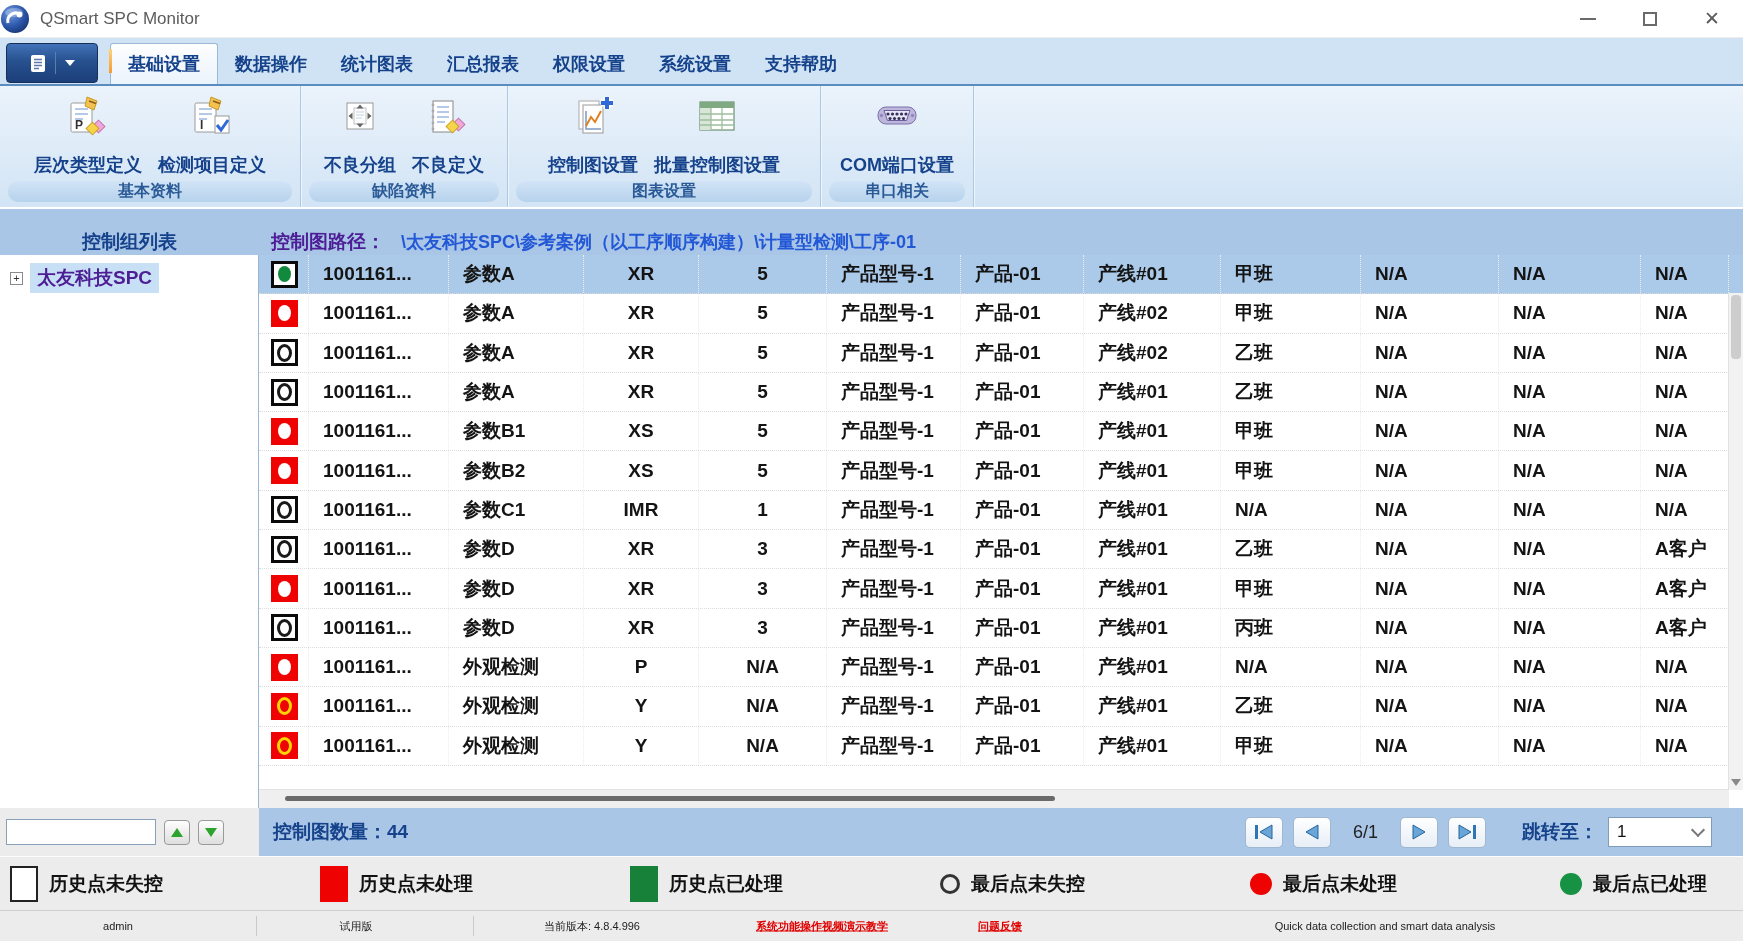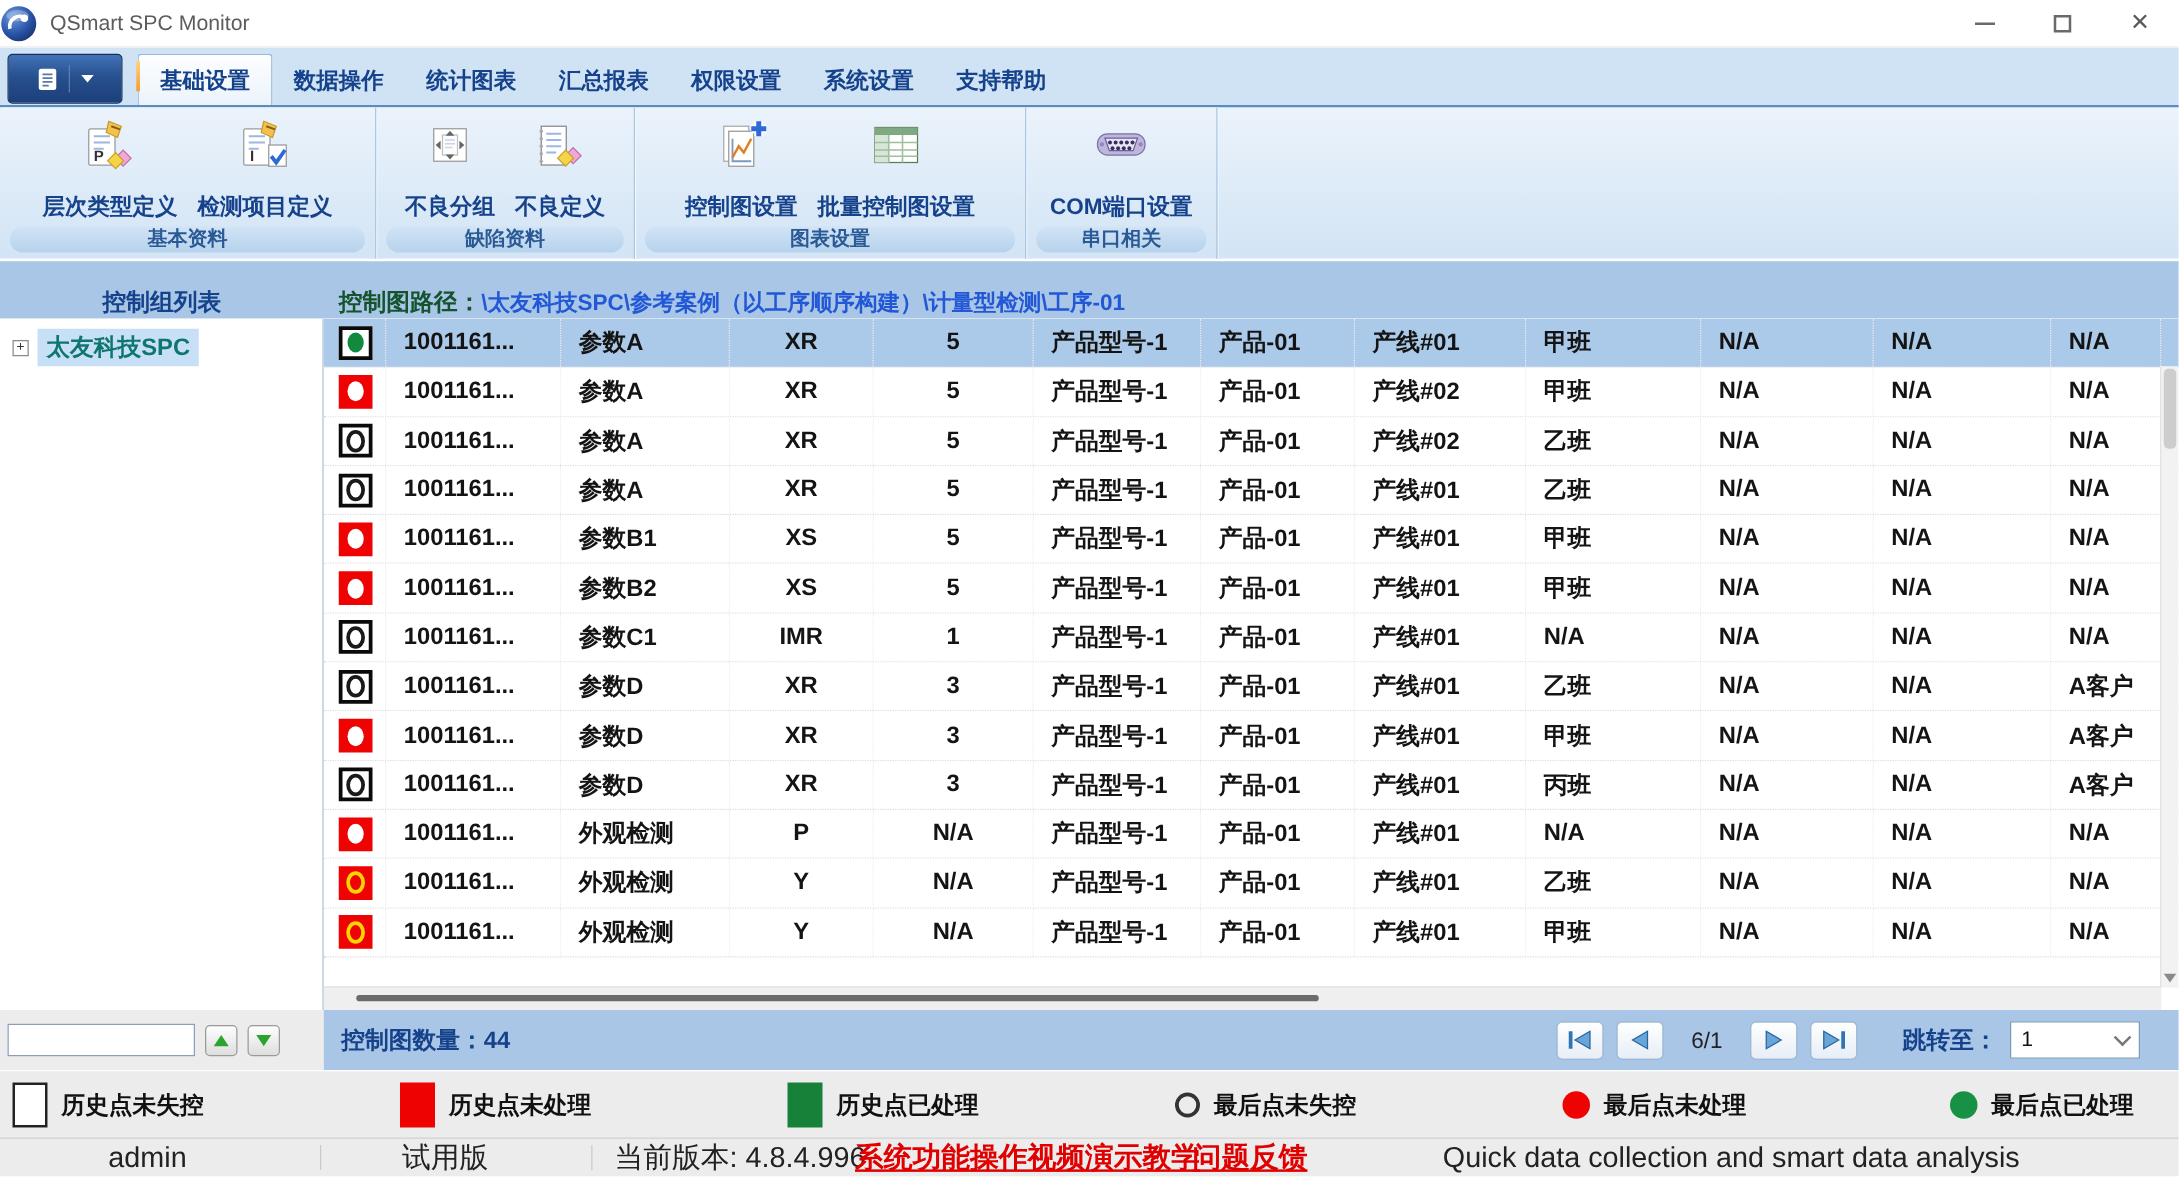--- a/index.html
+++ b/index.html
@@ -36,29 +36,29 @@
   .g1{width:300px}.g2{width:206px}.g3{width:152px}.g4{width:312px}
   .rbuttons{flex:1;display:flex;align-items:stretch;justify-content:center;gap:6px;padding:5px 6px 1px}
   .rbtn{display:flex;flex-direction:column;align-items:center;justify-content:space-between;
         padding:3px 5px 2px;border-radius:3px;font-size:18px;font-weight:bold;color:#15428b;white-space:nowrap}
   .rlabel{height:21px;margin:1px 8px 5px;background:linear-gradient(#d2e4f6,#b6d2ec);border-radius:10px;
           display:flex;align-items:center;justify-content:center;font-size:16px;font-weight:bold;color:#2a5a96}
   
   .pathband{height:47px;background:#a9c6e7;display:flex;align-items:flex-end;border-top:1px solid #fff;box-sizing:border-box}
   .leftcap{width:259px;flex:none;text-align:center;font-size:19px;font-weight:bold;color:#15428b}
   .pathmain{display:flex;align-items:center;padding-left:12px;white-space:nowrap}
-  .plabel{font-size:19px;font-weight:bold;color:#14532d;margin-right:0}
+  .plabel{font-size:19px;font-weight:bold;color:#4c1d95;margin-right:16px}
   .pvalue{font-size:18px;font-weight:bold;color:#2257d6}
   
   .content{height:553px;display:flex;background:#fff}
   .leftpanel{width:259px;flex:none;border-right:1px solid #9ab6d4;background:#fff;box-sizing:border-box}
   .treenode{display:flex;align-items:center;gap:7px;padding:8px 0 0 10px}
   .expbox{width:13px;height:13px;flex:none;border:1px solid #8a8a8a;background:#fff;font-size:11px;
           line-height:11px;text-align:center;color:#333;box-sizing:border-box}
-  .treelabel{background:#c8e0f6;padding:2px 7px;font-size:19px;font-weight:bold;color:#0f766e}
+  .treelabel{background:#c8e0f6;padding:2px 7px;font-size:19px;font-weight:bold;color:#4c1d95}
   .tablewrap{flex:1;position:relative;overflow:hidden;background:#fff}
   .thead{display:flex;height:38px;background:#fff;border-bottom:1px solid #cfd9e6;box-sizing:border-box}
   .th{display:flex;align-items:center;padding-left:14px;font-size:19px;font-weight:bold;color:#1a1a1a;
       border-right:1px solid #e7edf5;box-sizing:border-box;white-space:nowrap;overflow:hidden}
   .tr{display:flex;height:39.3px;background:#fff;border-bottom:1px dotted #dcdcdc;box-sizing:border-box}
   .tr.selected{background:#abc9e8}
   .td{display:flex;align-items:center;padding-left:14px;font-size:19px;font-weight:600;color:#141414;
       border-right:1px dotted #ededed;box-sizing:border-box;white-space:nowrap;overflow:hidden}
   .dot{width:27px;height:27px;flex:none;display:flex;align-items:center;justify-content:center;box-sizing:border-box}
   .st-white-green{background:#fff;border:3px solid #0a0a0a}
@@ -99,21 +99,21 @@
   .litem{position:absolute;top:0;height:54px;display:flex;align-items:center;gap:11px;font-size:19px;font-weight:bold;color:#111}
   .sw{display:inline-block;flex:none;box-sizing:border-box}
   .sw-square-white{width:28px;height:36px;background:#fff;border:2px solid #222}
   .sw-square-red{width:28px;height:36px;background:#ee0202}
   .sw-square-green{width:28px;height:36px;background:#17813a}
   .sw-circle-white{width:20px;height:20px;border-radius:50%;border:3px solid #333;background:#ececec}
   .sw-circle-red{width:22px;height:22px;border-radius:50%;background:#ee0202}
   .sw-circle-green{width:22px;height:22px;border-radius:50%;background:#179245}
   
   .statusbar{height:31px;background:#ececec;border-top:1px solid #cfcfcf;position:relative;
-             font-size:23px;color:#222;box-sizing:border-box}
+             font-size:11px;color:#222;box-sizing:border-box}
   .sitem{position:absolute;top:50%;transform:translate(-50%,-50%);white-space:nowrap}
   .slink{color:#e00000;text-decoration:underline;font-weight:600}
   .sep{position:absolute;top:5px;bottom:5px;width:1px;background:#c9c9c9}
 </style>
 </head>
 <body>
 
 <div class="titlebar">
   <svg class="logo" width="30" height="30" viewBox="0 0 30 30">
     <defs>

